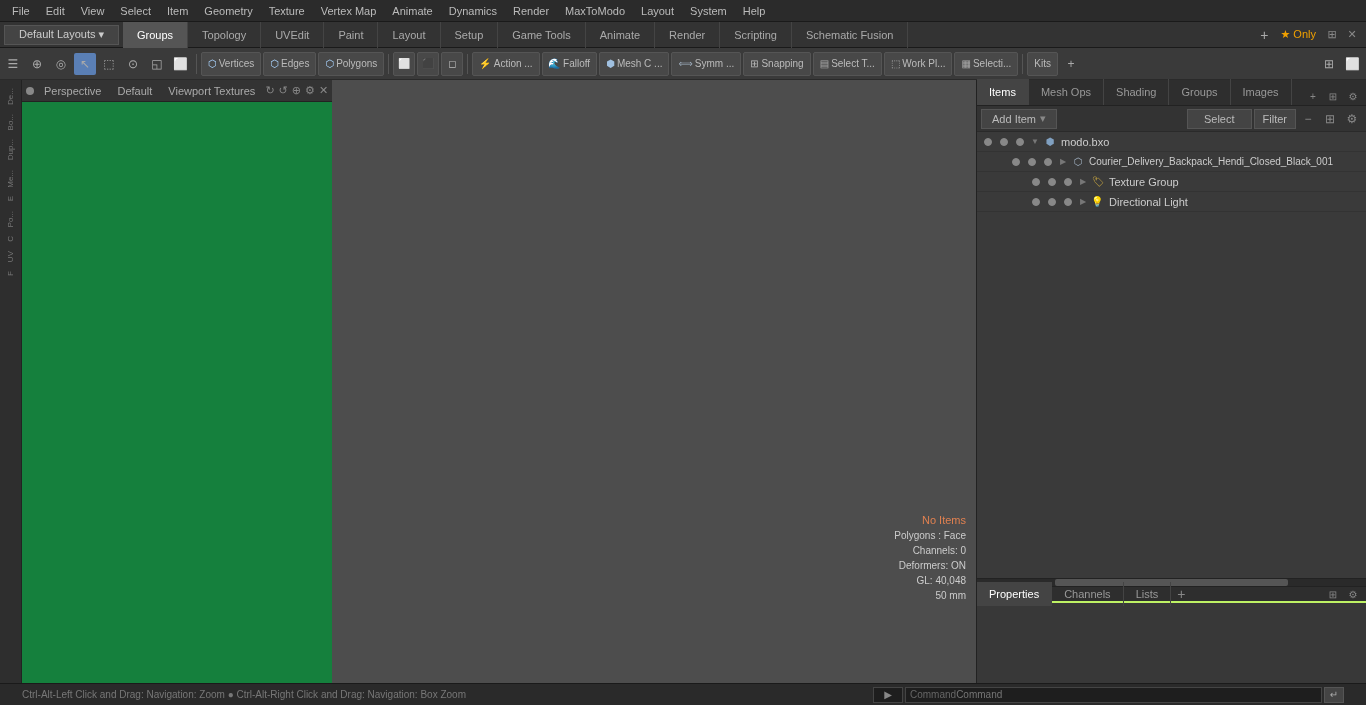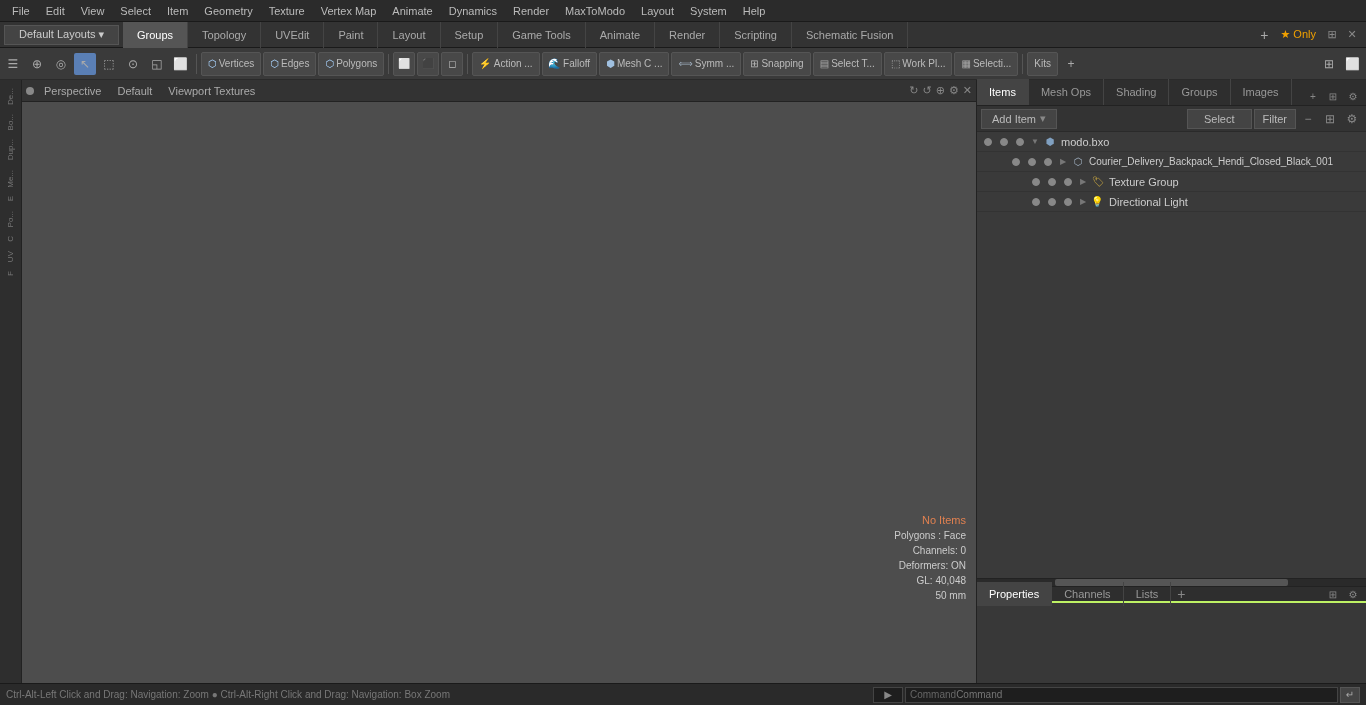--- a/index.html
+++ b/index.html
@@ -151,21 +151,21 @@
       writing-mode: vertical-rl;
       transform: rotate(180deg);
       cursor: pointer;
       padding: 4px 0;
     }
 
     
     #viewport-container {
       flex: 1;
       display: flex;
-      flex-direction: column;
+      flex-direction: row;
       background: #15803d;
       position: relative;
     }
     #viewport-topbar {
       display: flex;
       align-items: center;
       height: 22px;
       background: #333;
       border-bottom: 1px solid #222;
       padding: 0 4px;
@@ -440,21 +440,21 @@
       color: #777;
     }
 
     
     #nav-bar {
       display: flex;
       align-items: center;
       height: 22px;
       background: #2a2a2a;
       border-top: 1px solid #1a1a1a;
-      padding: 0 6px;
+      padding: 0 22px;
       font-size: 10px;
       color: #777;
     }
 
     .scroll-h {
       width: 100%;
       height: 8px;
       background: #2a2a2a;
       border-top: 1px solid #222;
     }

